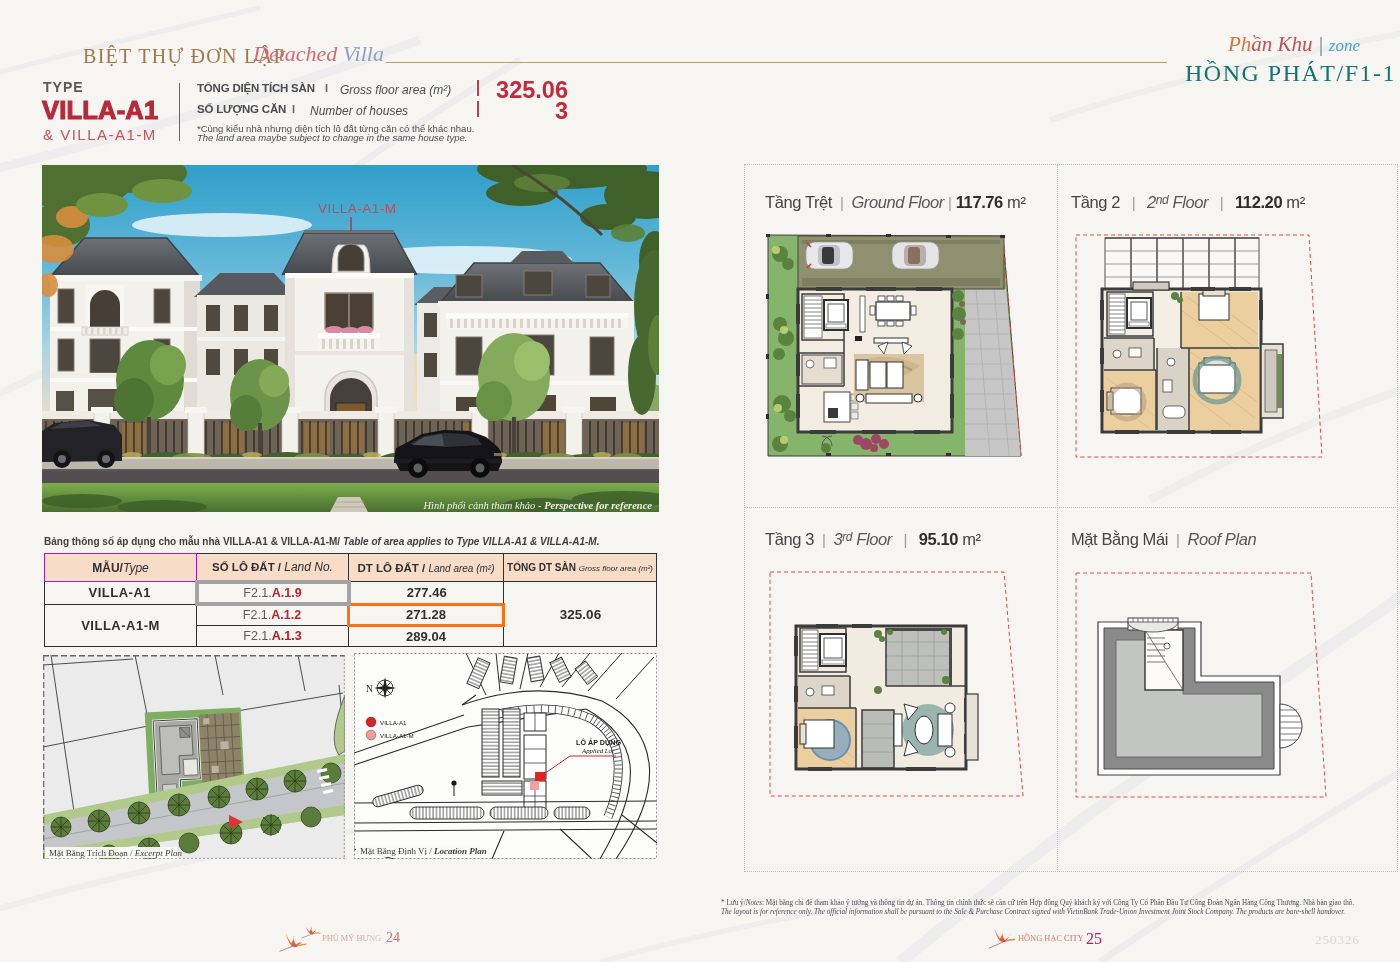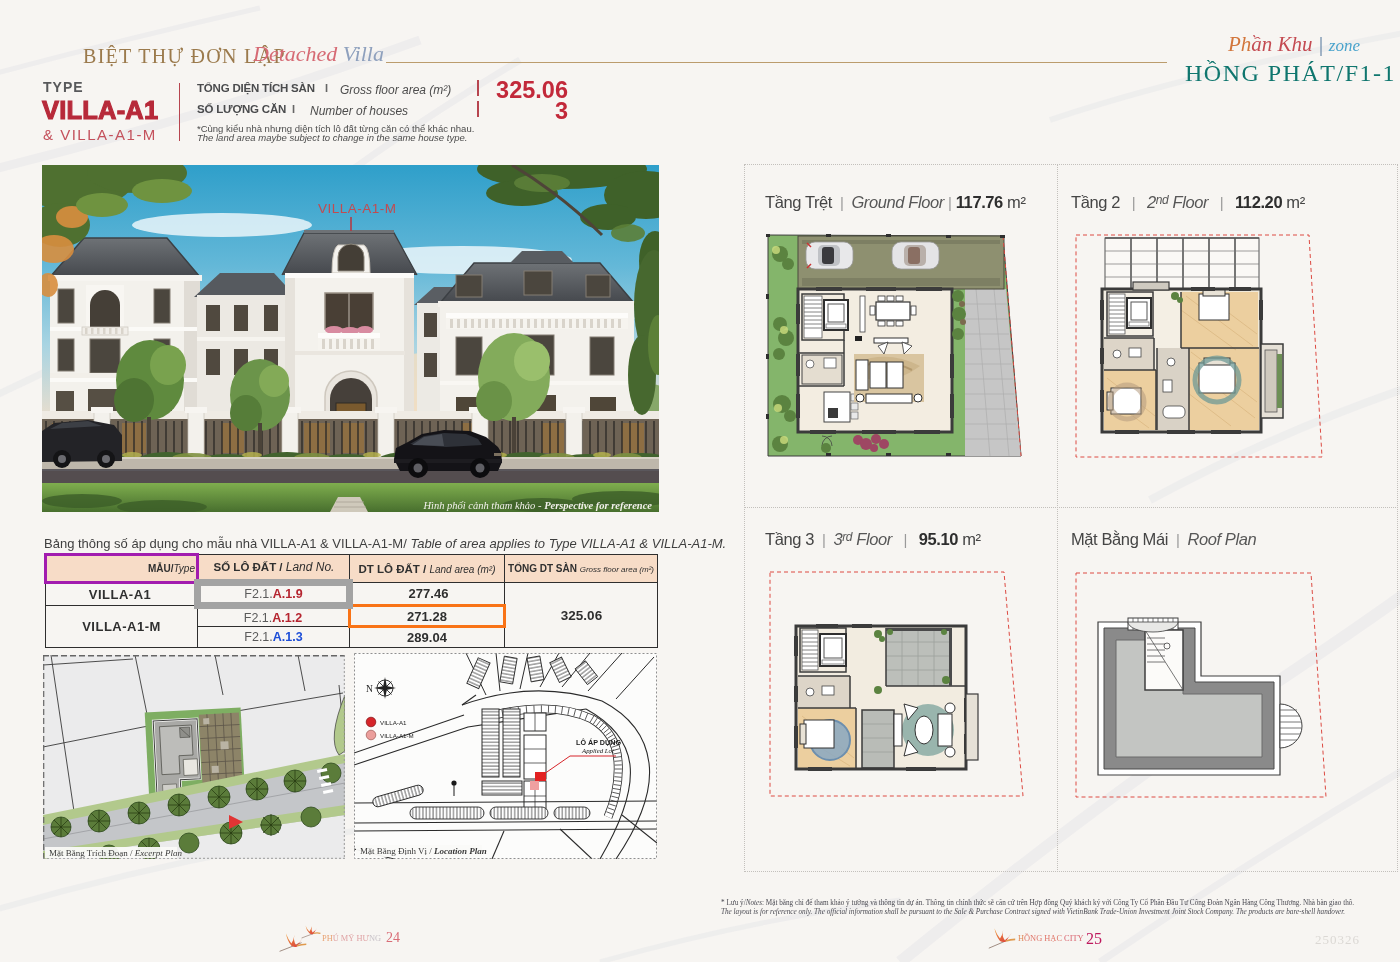--- a/index.html
+++ b/index.html
@@ -510,50 +510,50 @@
     <ellipse cx="616" cy="180" rx="10" ry="30" fill="#5c8038"></ellipse>
   </g>
 
   <text x="276" y="48" font-family="Liberation Sans, sans-serif" font-size="13.5" letter-spacing="0.5" fill="#c24b50">VILLA-A1-M</text>
   <line x1="309" y1="52" x2="309" y2="66" stroke="#b8343c" stroke-width="1.5"></line>
 
   <text x="610" y="344" text-anchor="end" font-family="Liberation Serif, serif" font-style="italic" font-size="10.5" fill="#f3f1ec">Hình phối cảnh tham khảo - <tspan font-weight="bold">Perspective for reference</tspan></text>
 </svg>
 </div>
 
-<div class="abs" style="left:44px;top:536px;font-size:13px;color:#3f3f3f;">Bảng thông số áp dụng cho mẫu nhà VILLA-A1 &amp; VILLA-A1-M/ <i>Table of area applies to Type VILLA-A1 &amp; VILLA-A1-M.</i></div>
+<div class="abs" style="left:44px;top:536px;font-size:10px;color:#3f3f3f;font-weight:bold;">Bảng thông số áp dụng cho mẫu nhà VILLA-A1 &amp; VILLA-A1-M/ <i>Table of area applies to Type VILLA-A1 &amp; VILLA-A1-M.</i></div>
 
 <div class="abs" id="areatable" style="left:44px;top:553px;width:612px;height:94px;">
 <table style="border-collapse:collapse;width:612px;height:94px;table-layout:fixed;border:1.5px solid #2e2e2e;">
 <colgroup>
         <col style="width:152px">
         <col style="width:152px">
         <col style="width:155px">
         <col style="width:153px">
       </colgroup>
 <tbody>
         <tr style="height:28px;background:#f7dcc7;">
-  <td style="border:3px solid #a21caf;text-align:right;font-size:10px;font-weight:bold;color:#2f2f2f;">MẪU/<i style="font-weight:normal;">Type</i></td>
+  <td style="border:1px solid #a21caf;text-align:center;font-size:12px;font-weight:bold;color:#2f2f2f;">MẪU/<i style="font-weight:normal;">Type</i></td>
   <td style="border:1px solid #2e2e2e;text-align:center;font-size:11.5px;font-weight:bold;color:#2f2f2f;">SỐ LÔ ĐẤT / <i style="font-weight:normal;font-size:12px;">Land No.</i></td>
   <td style="border:1px solid #2e2e2e;text-align:center;font-size:11.5px;font-weight:bold;color:#2f2f2f;">DT LÔ ĐẤT / <i style="font-weight:normal;font-size:10px;">Land area (m²)</i></td>
   <td style="border:1px solid #2e2e2e;text-align:center;font-size:10px;font-weight:bold;color:#2f2f2f;white-space:nowrap;">TỔNG DT SÀN <span style="font-weight:normal;font-size:8px;font-style:italic;">Gross floor area (m²)</span></td>
 </tr>
 <tr style="height:22px;">
   <td style="border:1px solid #2e2e2e;text-align:center;font-size:13px;font-weight:bold;color:#2f2f2f;letter-spacing:0.5px;">VILLA-A1</td>
-  <td style="border:7px solid #a3a3a3;text-align:center;font-size:12.5px;color:#5b5b5b;">F2.1.<b style="color:#b5242f;">A.1.9</b></td>
+  <td style="border:4px solid #a3a3a3;text-align:center;font-size:12.5px;color:#5b5b5b;">F2.1.<b style="color:#b5242f;">A.1.9</b></td>
   <td style="border:1px solid #2e2e2e;text-align:center;font-size:13px;font-weight:bold;color:#2f2f2f;">277.46</td>
   <td rowspan="3" style="border:1px solid #2e2e2e;text-align:center;font-size:13.5px;font-weight:bold;color:#2f2f2f;">325.06</td>
 </tr>
 <tr style="height:21px;">
   <td rowspan="2" style="border:1px solid #2e2e2e;text-align:center;font-size:13px;font-weight:bold;color:#2f2f2f;letter-spacing:0.5px;">VILLA-A1-M</td>
   <td style="border:1px solid #2e2e2e;text-align:center;font-size:12.5px;color:#5b5b5b;">F2.1.<b style="color:#b5242f;">A.1.2</b></td>
   <td style="border:3px solid #f97316;text-align:center;font-size:13px;font-weight:bold;color:#2f2f2f;">271.28</td>
 </tr>
 <tr style="height:21px;">
-  <td style="border:1px solid #2e2e2e;text-align:center;font-size:12.5px;color:#5b5b5b;">F2.1.<b style="color:#1d4ed8;">A.1.3</b></td>
+  <td style="border:1px solid #2e2e2e;text-align:center;font-size:12.5px;color:#5b5b5b;">F2.1.<b style="color:#b91c1c;">A.1.3</b></td>
   <td style="border:1px solid #2e2e2e;text-align:center;font-size:13px;font-weight:bold;color:#2f2f2f;">289.04</td>
 </tr>
 </tbody>
     </table>
 </div>
 
 <div class="abs" id="excerpt" style="left:43px;top:655px;width:302px;height:204px;">
 <svg width="302" height="204" viewBox="0 0 302 204">
   <rect x="0" y="0" width="302" height="204" fill="#ebebec"></rect>
 

